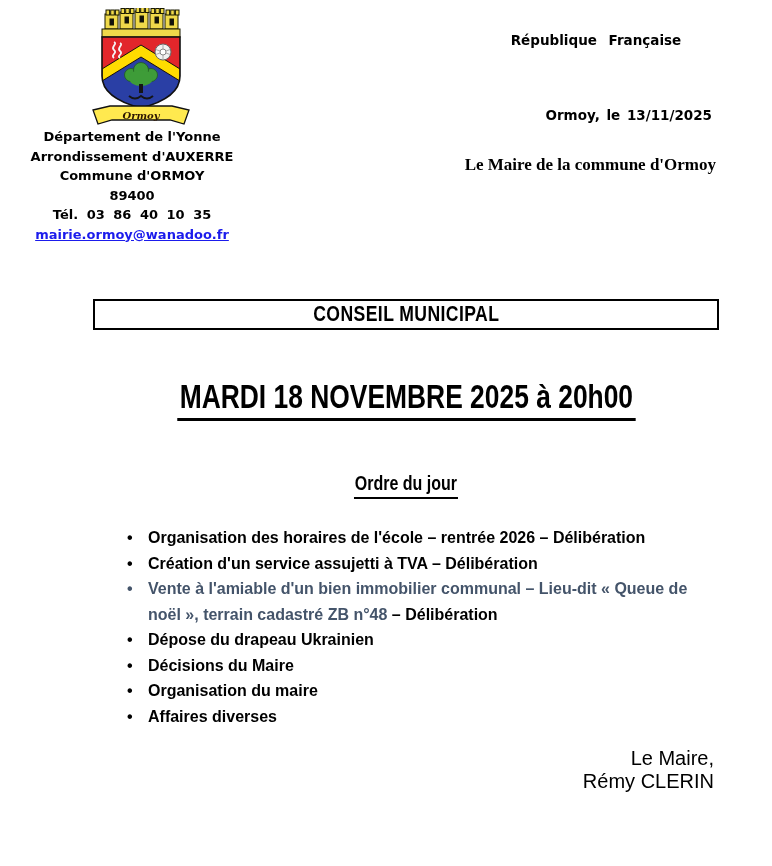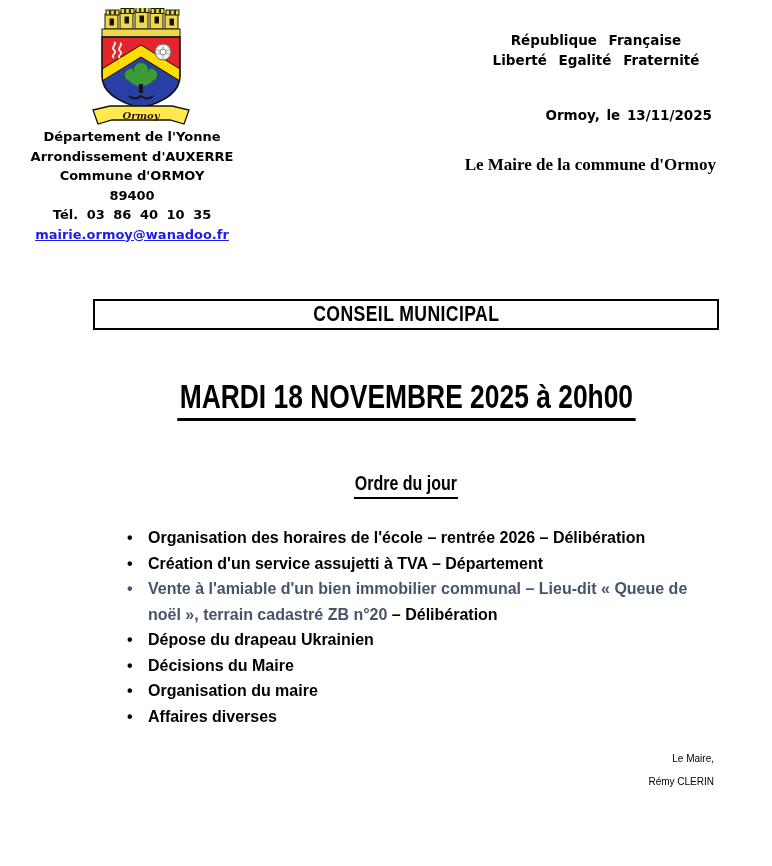--- a/index.html
+++ b/index.html
@@ -47,21 +47,21 @@
   .agenda li{
     position:relative;padding-left:36px;font-size:16px;font-weight:700;
     line-height:25.5px;font-family:"Liberation Sans",sans-serif;
   }
   .agenda li::before{content:"\2022";position:absolute;left:15px;top:0;}
   .agenda li.highlight{color:#44546A;}
   .agenda li .suffix{color:#000;}
   
   .signature{
     position:absolute;right:58px;top:747px;text-align:right;
-    font-size:10px;line-height:23px;font-family:"Liberation Sans",sans-serif;
+    font-size:20px;line-height:23px;font-family:"Liberation Sans",sans-serif;
   }
 </style>
 </head>
 <body>
 
 <div class="page">
 
   <div class="crest">
     <svg width="110" height="120" viewBox="0 0 110 120">
       <defs>
@@ -139,21 +139,20 @@
     <div>Commune d'ORMOY</div>
     <div>89400</div>
     <div class="tel-line">Tél.  03 86 40 10 35</div>
     <div class="email-line">
       <a>mairie.ormoy@wanadoo.fr</a>
     </div>
   </div>
 
   <div class="republic">
     <div>République Française</div>
-    <div>Liberté Egalité Fraternité</div>
   </div>
 
   <div class="dateline">Ormoy, le 13/11/2025</div>
 
   <div class="mayor">Le Maire de la commune d'Ormoy</div>
 
   <div class="title-box">
     <span class="cond box-label">CONSEIL MUNICIPAL</span>
   </div>
 
@@ -161,22 +160,22 @@
     <span class="cond">MARDI 18 NOVEMBRE 2025 à 20h00</span>
   </div>
 
   <div class="center-band ordre">
     <span class="cond">Ordre du jour</span>
   </div>
 
   <div class="agenda">
     <ul>
       <li><span>Organisation des horaires de l'école – rentrée 2026 – Délibération</span><span class="suffix"></span></li>
-      <li><span>Création d'un service assujetti à TVA – Département</span><span class="suffix"></span></li>
-      <li class="highlight"><span>Vente à l'amiable d'un bien immobilier communal – Lieu-dit « Queue de noël », terrain cadastré ZB n°20 </span><span class="suffix">– Délibération</span></li>
+      <li><span>Création d'un service assujetti à TVA – Délibération</span><span class="suffix"></span></li>
+      <li class="highlight"><span>Vente à l'amiable d'un bien immobilier communal – Lieu-dit « Queue de noël », terrain cadastré ZB n°48 </span><span class="suffix">– Délibération</span></li>
       <li><span>Dépose du drapeau Ukrainien</span><span class="suffix"></span></li>
       <li><span>Décisions du Maire</span><span class="suffix"></span></li>
       <li><span>Organisation du maire</span><span class="suffix"></span></li>
       <li><span>Affaires diverses</span><span class="suffix"></span></li>
     </ul>
   </div>
 
   <div class="signature">
     <div>Le Maire,</div>
     <div>Rémy CLERIN</div>

